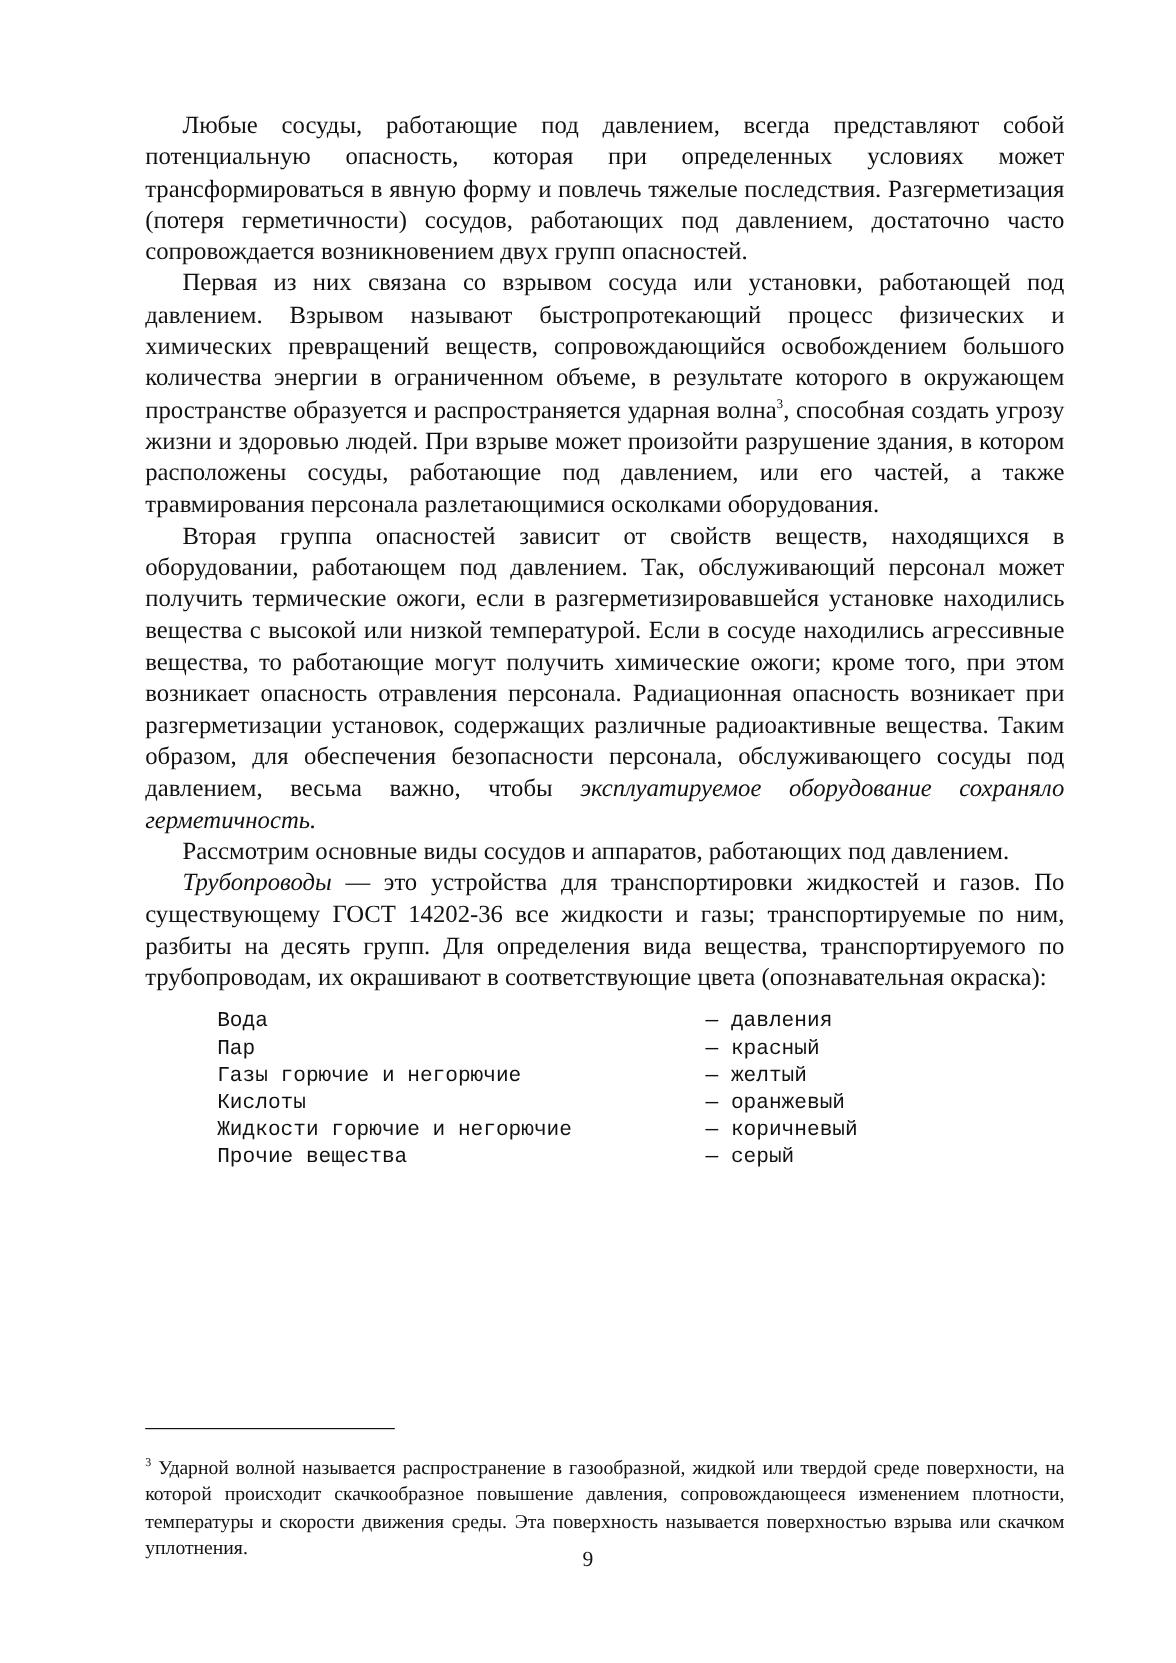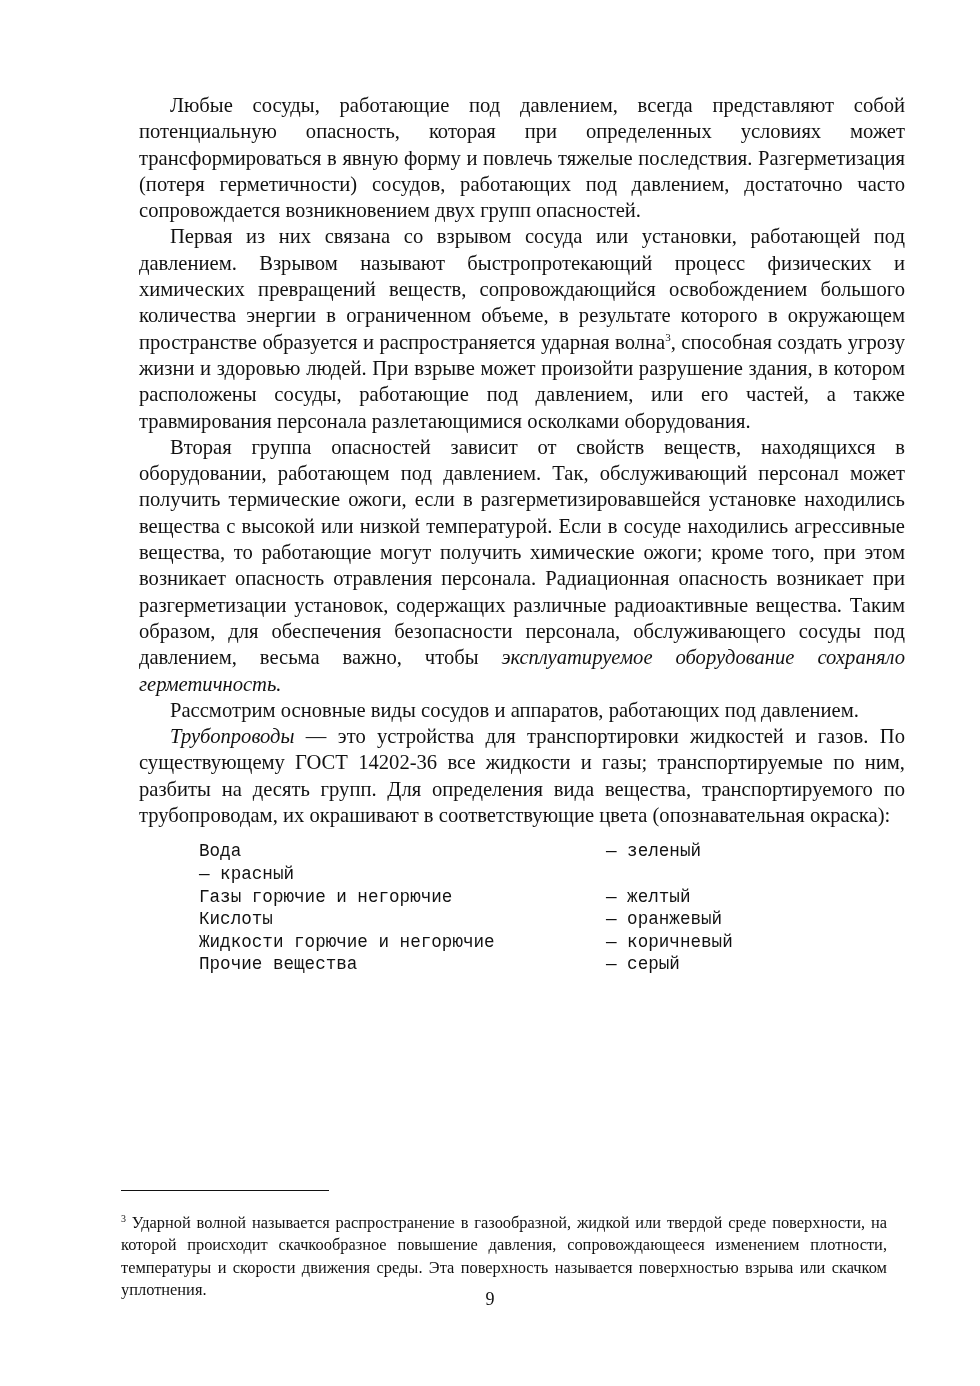--- a/index.html
+++ b/index.html
@@ -1,21 +1,21 @@
 <!DOCTYPE html>
 <html><head>
   <meta charset="utf-8">
   <style>
     html, body { margin: 0; padding: 0; background: #ffffff; }
     body {
       width: 980px; height: 1386px; position: relative; overflow: hidden;
       font-family: "Liberation Serif", serif; color: #111;
     }
     .page {
-      position: absolute; left: 139px; top: 92px; width: 766px;
+      position: absolute; left: 121px; top: 92px; width: 766px;
     }
     .body-text {
       font-size: 20.6px; line-height: 26.3px; text-align: justify;
       margin: 0;
     }
     .para { margin: 0; text-indent: 31px; }
     .para span { }
     .italic { font-style: italic; }
     sup.fn { font-size: 11px; vertical-align: 8px; line-height: 0; }
     .color-list {
@@ -46,23 +46,24 @@
     <p class="para">Любые сосуды, работающие под давлением, всегда представляют собой потенциальную опасность, которая при определенных условиях может трансформироваться в явную форму и повлечь тяжелые последствия. Разгерметизация (потеря герметичности) сосудов, работающих под давлением, достаточно часто сопровождается возникновением двух групп опасностей.</p>
     <p class="para"><span>Первая из них связана со взрывом сосуда или установки, работающей под давлением. Взрывом называют быстропротекающий процесс физических и химических превращений веществ, сопровождающийся освобождением большого количества энергии в ограниченном объеме, в результате которого в окружающем пространстве образуется и распространяется ударная волна</span><sup class="fn">3</sup><span>, способная создать угрозу жизни и здоровью людей. При взрыве может произойти разрушение здания, в котором расположены сосуды, работающие под давлением, или его частей, а также травмирования персонала разлетающимися осколками оборудования.</span></p>
     <p class="para"><span>Вторая группа опасностей зависит от свойств веществ, находящихся в оборудовании, работающем под давлением. Так, обслуживающий персонал может получить термические ожоги, если в разгерметизировавшейся установке находились вещества с высокой или низкой температурой. Если в сосуде находились агрессивные вещества, то работающие могут получить химические ожоги; кроме того, при этом возникает опасность отравления персонала. Радиационная опасность возникает при разгерметизации установок, содержащих различные радиоактивные вещества. Таким образом, для обеспечения безопасности персонала, обслуживающего сосуды под давлением, весьма важно, чтобы </span><span class="italic">эксплуатируемое оборудование сохраняло герметичность.</span></p>
     <p class="para">Рассмотрим основные виды сосудов и аппаратов, работающих под давлением.</p>
     <p class="para"><span class="italic">Трубопроводы</span><span> — это устройства для транспортировки жидкостей и газов. По существующему ГОСТ 14202-36 все жидкости и газы; транспортируемые по ним, разбиты на десять групп. Для определения вида вещества, транспортируемого по трубопроводам, их окрашивают в соответствующие цвета (опознавательная окраска):</span></p>
   </div>
 
   <div class="color-list" id="color-list">
       <div class="color-row">
         <span class="substance">Вода</span>
-        <span class="color">— зеленый</span>
+        <span class="color">— давления</span>
       </div>
       <div class="color-row">
+        <span class="substance">Пар</span>
         <span class="color">— красный</span>
       </div>
       <div class="color-row">
         <span class="substance">Газы горючие и негорючие</span>
         <span class="color">— желтый</span>
       </div>
       <div class="color-row">
         <span class="substance">Кислоты</span>
         <span class="color">— оранжевый</span>
       </div>

